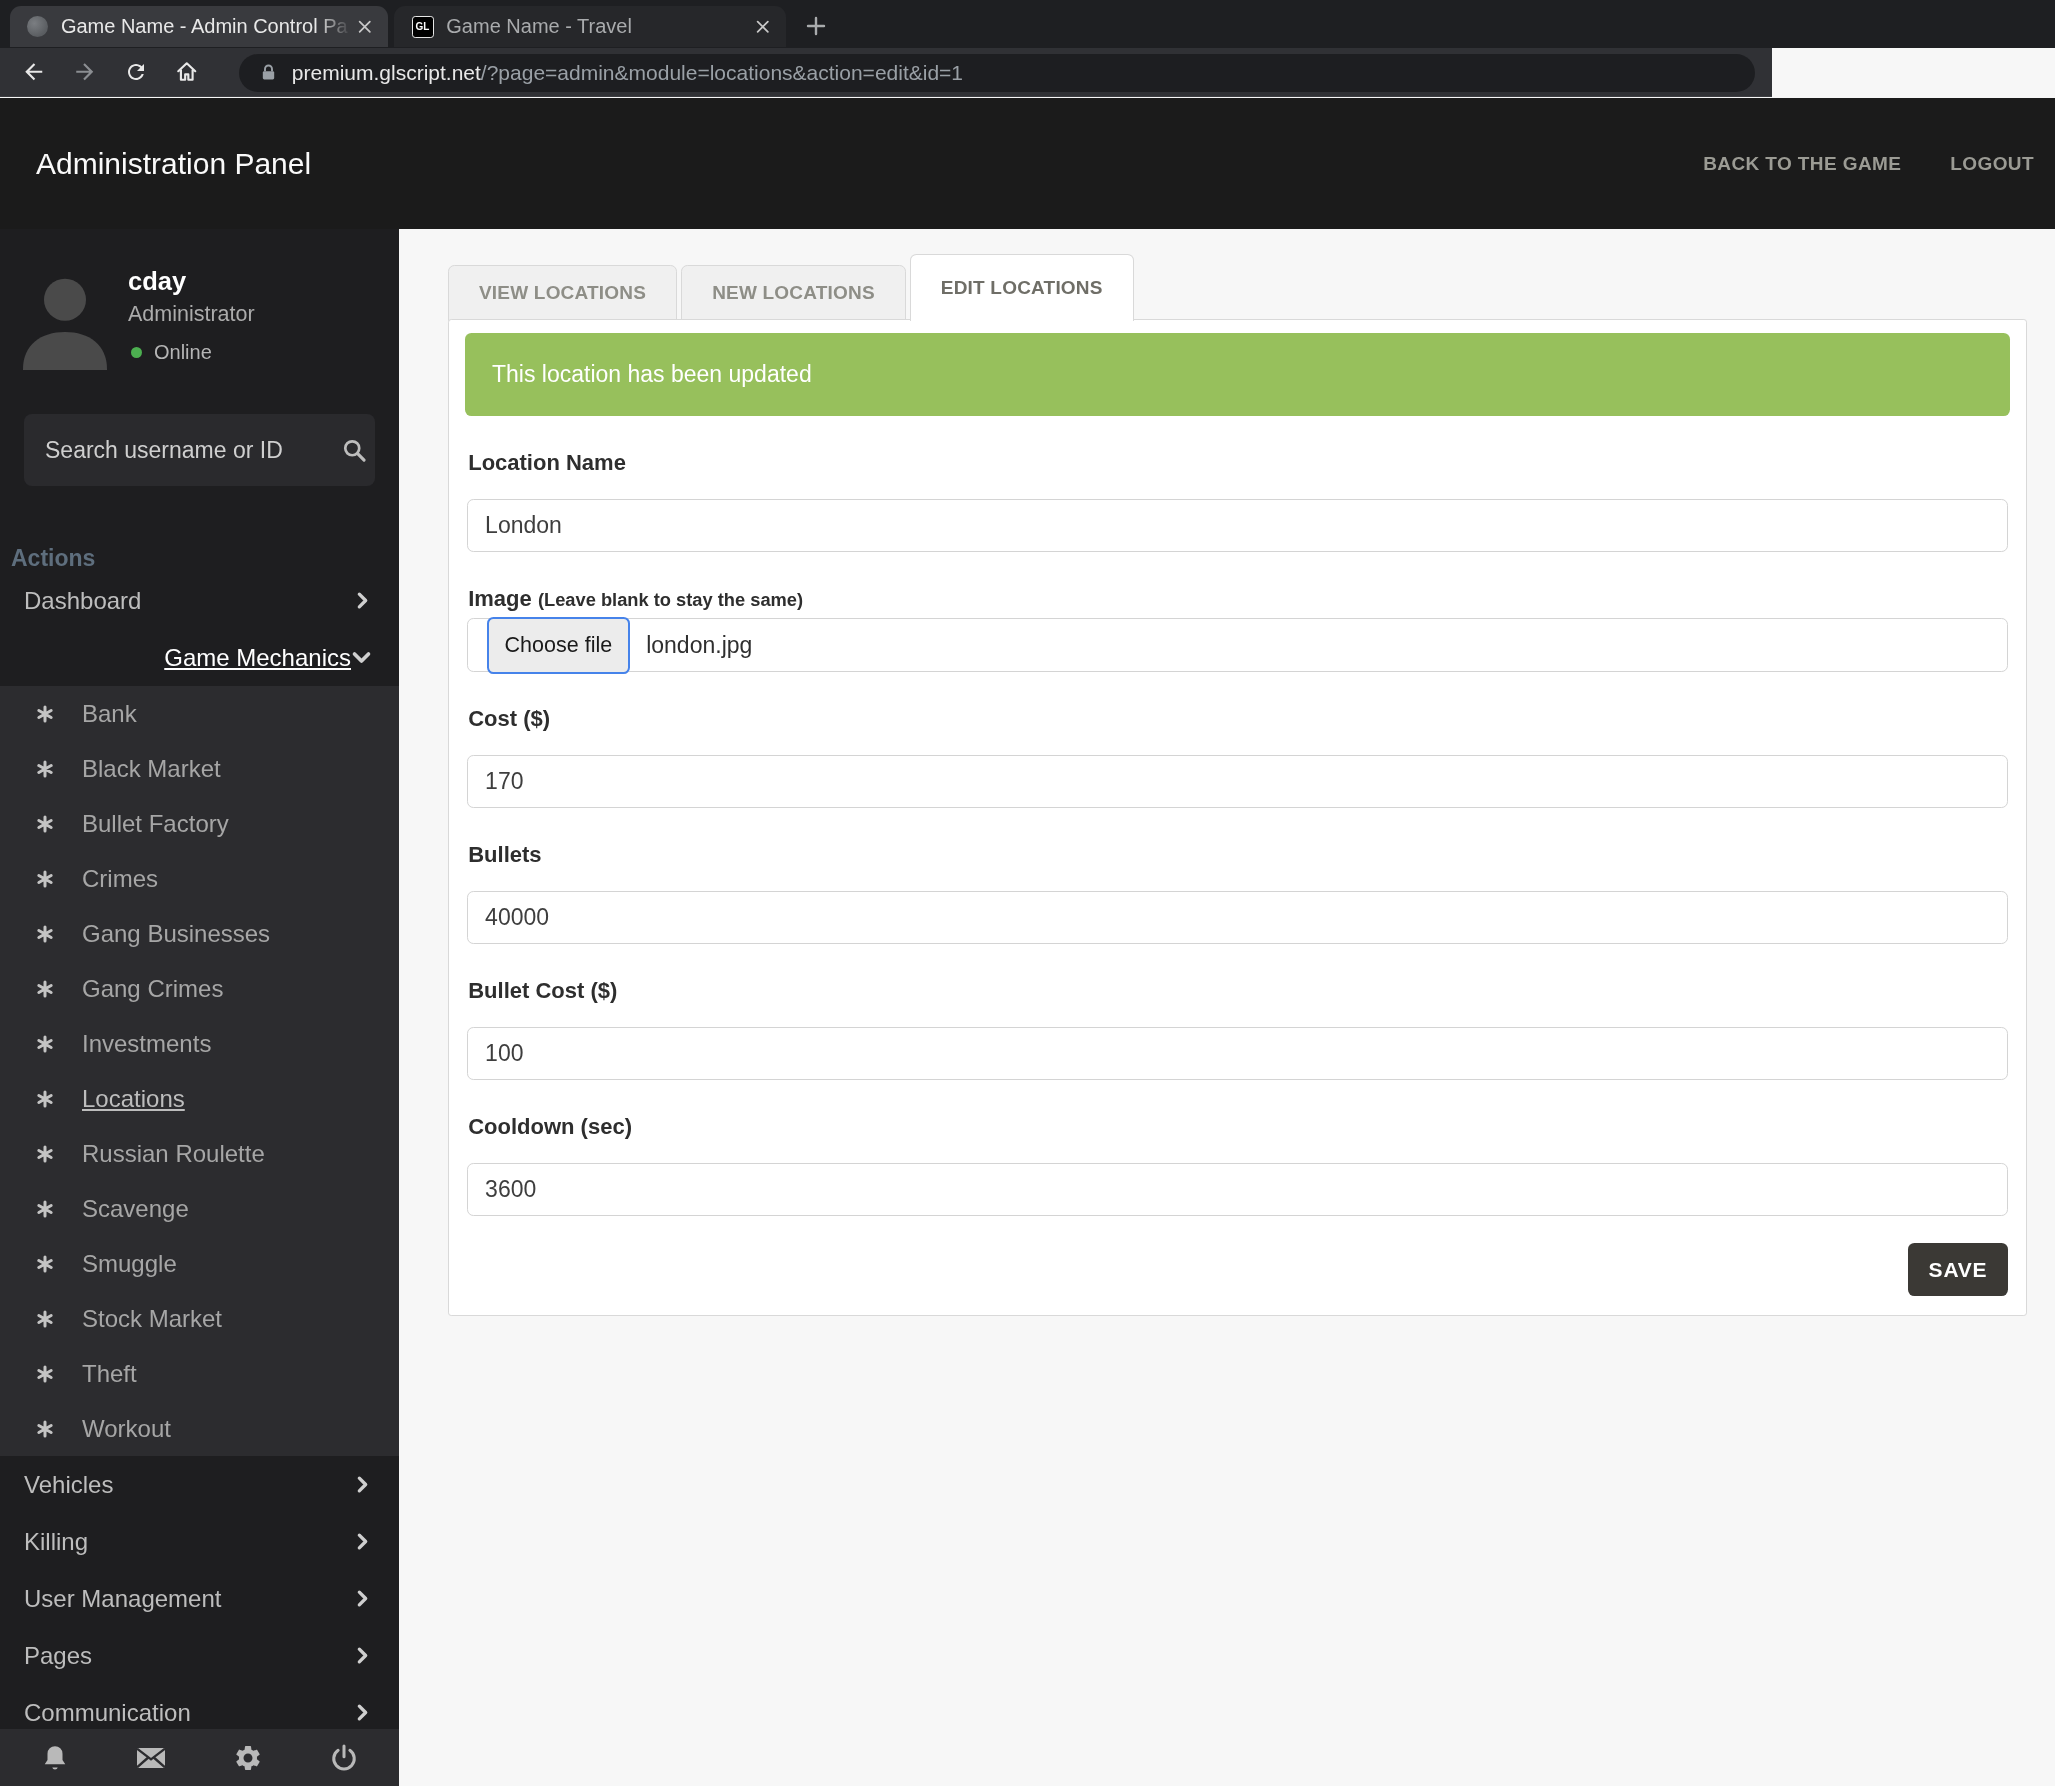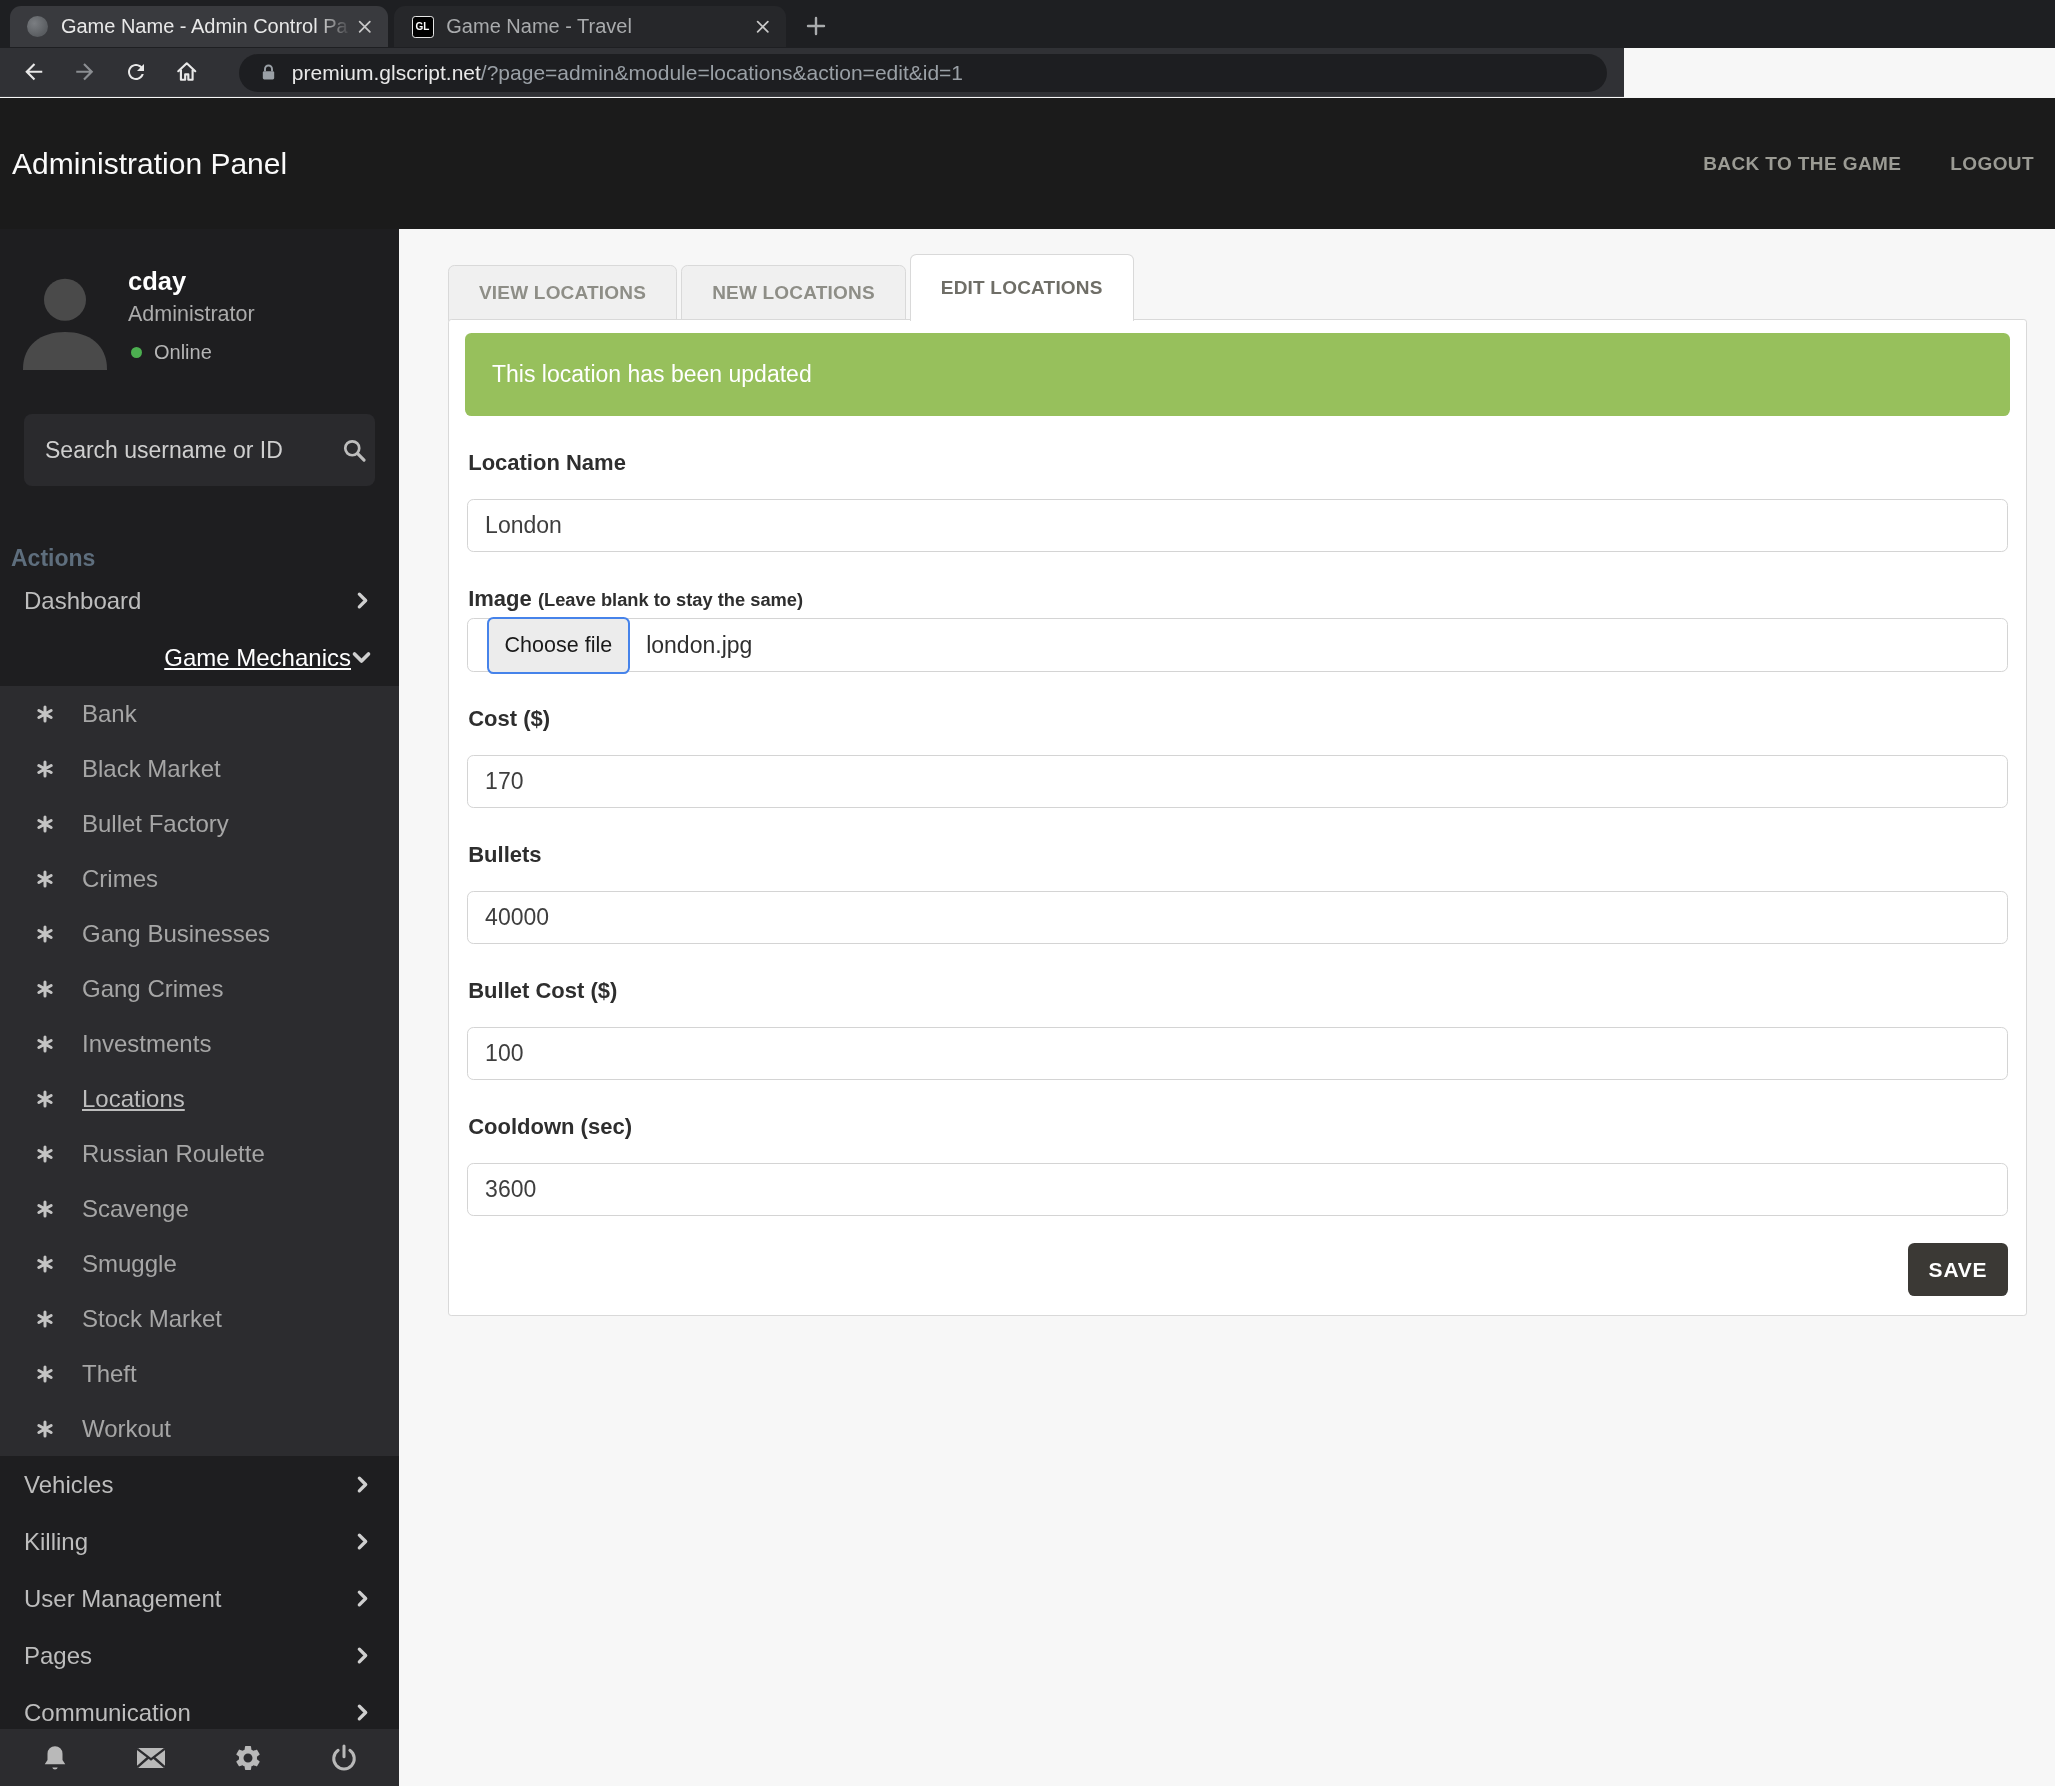--- a/index.html
+++ b/index.html
@@ -43,21 +43,21 @@
     border-radius:3.2px; color:#fff; font-weight:bold; font-size:10px;
     display:flex; align-items:center; justify-content:center; letter-spacing:0;
   }
   .newtab-btn {
     position:absolute; left:799px; top:9.6px; width:33px; height:33px;
     display:flex; align-items:center; justify-content:center; color:#a9abad;
     border-radius:50%;
   }
 
   .toolbar {
-    position:absolute; top:48px; left:0; width:1624px; height:49px;
+    position:absolute; top:48px; left:0; width:1772px; height:49px;
     background:#303135; border-bottom:0.8px solid #3d3e42;
     display:flex; align-items:center;text-align:center;
   }
   .nav-btn {
     width:35px; height:35px; margin-left:16px; color:#e8e8e8;
     display:flex; align-items:center; justify-content:center; border-radius:50%;
   }
   .nav-btn.disabled { color:#8b8e92; }
   .urlbar {
     position:absolute; left:239px; right:17.5px; top:5.6px; height:38px;
@@ -66,21 +66,21 @@
   }
   .urlbar .lock { margin:0 12.8px 0 19px; color:#9aa0a6; }
   .url-domain { color:#e8e8e8; }
   .url-path { color:#9aa0a6; }
 
   
   .admin-header {
     position:absolute; top:98px; left:0; width:2056px; height:131px;
     background:#1b1b1b; display:flex; align-items:center;
   }
-  .admin-title { margin-left:12px; color:#fafafa; font-size:30px; font-weight:500;text-align:center; }
+  .admin-title { margin-left:36px; color:#fafafa; font-size:30px; font-weight:500;text-align:center; }
   .header-links {
     position:absolute; right:22px; display:flex; gap:49px;
     font-size:19px; font-weight:bold; color:#9b9b94; letter-spacing:0.4px;
   }
   .header-link { cursor:pointer; }
 
   
   .sidebar {
     position:absolute; top:229px; left:0; width:399px; bottom:0;
     background:#1e1e20; overflow:hidden;

